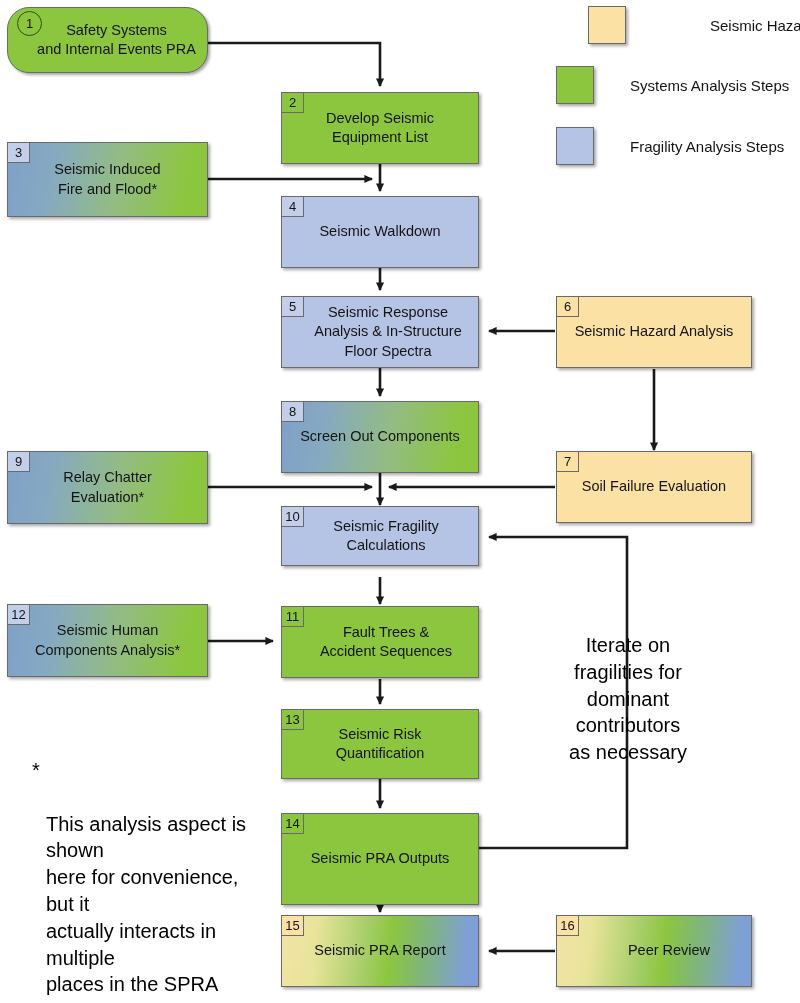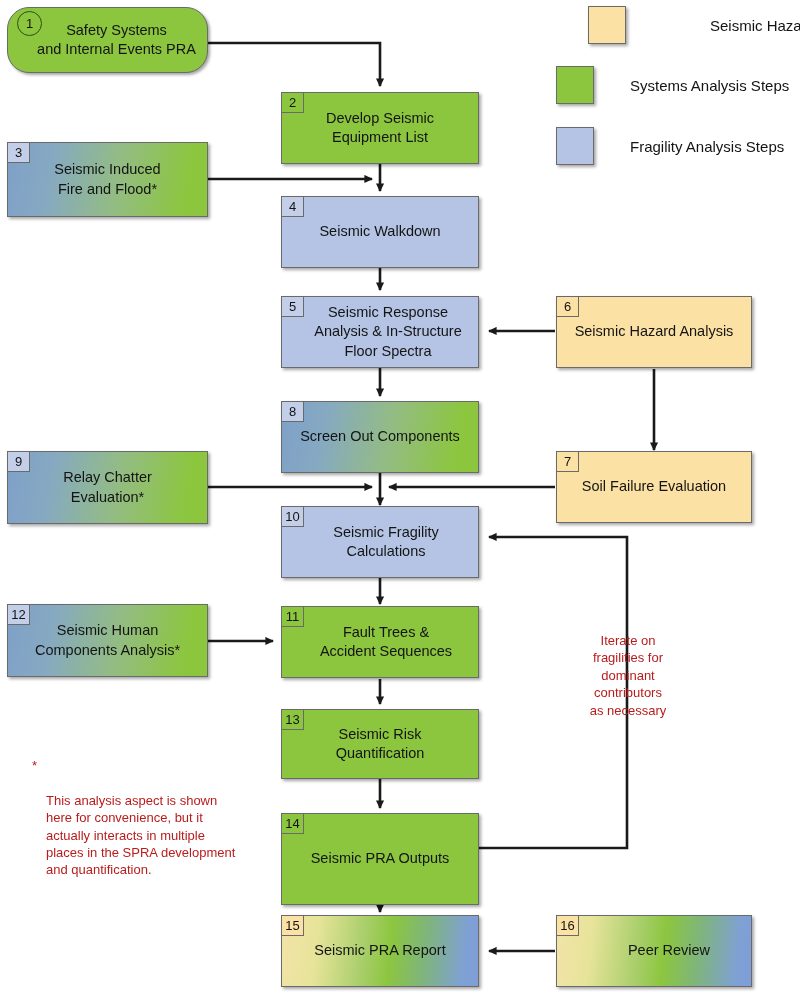--- a/index.html
+++ b/index.html
@@ -60,21 +60,21 @@
   
   #legend{position:absolute;z-index:2;}
   .legend-row{position:absolute;display:flex;align-items:center;}
   .swatch{
     width:38px;height:38px;border:1px solid #6a6a6a;box-sizing:border-box;
     box-shadow:2px 2px 3px rgba(0,0,0,.35);
   }
   .legend-text{margin-left:36px;font-size:15px;color:#141414;white-space:nowrap;}
 
   
-  .freetext{position:absolute;z-index:2;font-size:13px;line-height:1.34;color:#b91c1c;white-space:pre-line;}
+  .freetext{position:absolute;z-index:2;font-size:20px;line-height:1.34;color:#000000;white-space:pre-line;}
   #iterate-note{text-align:center;}
   #footnote{text-align:left;}
   #footnote .star{position:absolute;left:0;top:0;}
   #footnote .ftbody{display:block;margin-left:14px;}
 </style>
 </head>
 <body>
 
 <div id="canvas">
 
@@ -181,21 +181,21 @@
     <span class="badge b-blue">8</span>
     <span class="lbl">Screen Out Components</span>
   </div>
 
   <div class="node fill-blue-green" style="left:7px;top:451px;width:201px;height:73px;">
     <span class="badge b-blue">9</span>
     <span class="lbl">Relay Chatter
 Evaluation*</span>
   </div>
 
-  <div class="node fill-blue" style="left:281px;top:506px;width:198px;height:72px;">
+  <div class="node fill-blue" style="left:281px;top:506px;width:198px;height:60px;">
     <span class="badge b-blue">10</span>
     <span class="lbl" style="padding-left:12px;">Seismic Fragility
 Calculations</span>
   </div>
 
   <div class="node fill-green" style="left:281px;top:606px;width:198px;height:72px;">
     <span class="badge b-green">11</span>
     <span class="lbl" style="padding-left:12px;">Fault Trees &amp;
 Accident Sequences</span>
   </div>

